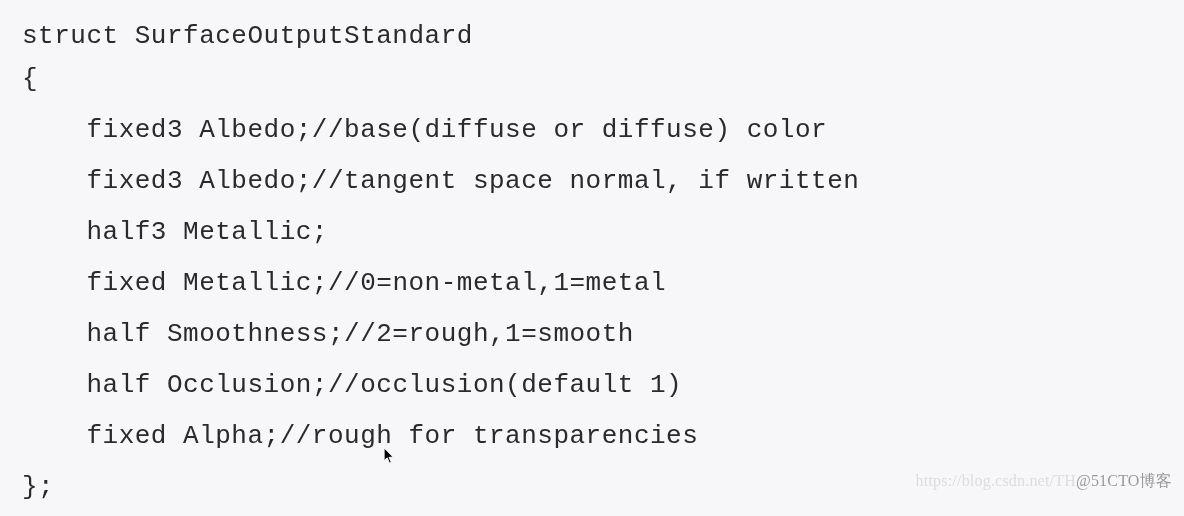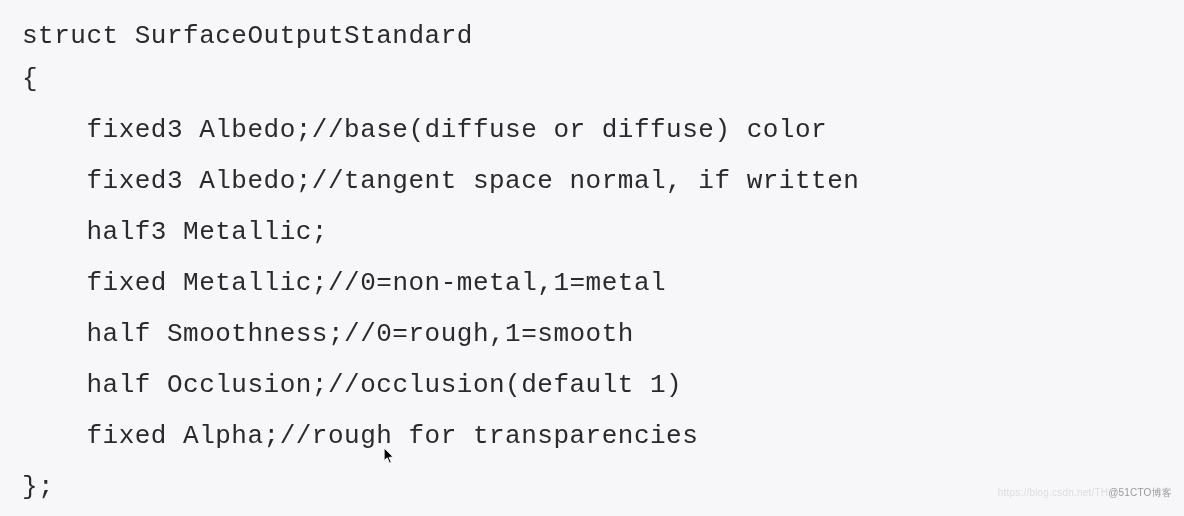--- a/index.html
+++ b/index.html
@@ -24,43 +24,43 @@
     letter-spacing: 0.5px;
   }
   pre.code .first-line {
     display: block;
     padding-top: 10px;
     line-height: 36px;
   }
   .watermark {
     position: absolute;
     right: 12px;
-    bottom: 16px;
-    font-family: Liberation Sans, sans-serif;
-    font-size: 10px;
+    bottom: 24px;
+    font-family: Liberation Serif, serif;
+    font-size: 16px;
     color: rgba(120,120,120,0.35);
     letter-spacing: 0.2px;
     user-select: none;
   }
   .cursor {
     position: absolute;
     width: 11px;
     height: 17px;
     pointer-events: none;
   }
 </style>
 </head>
 <body>
 
 <pre class="code"><span class="first-line">struct SurfaceOutputStandard</span><span>{</span>
 <span><span>    </span><span>fixed3 Albedo;</span><span>//base(diffuse or diffuse) color</span></span>
 <span><span>    </span><span>fixed3 Albedo;</span><span>//tangent space normal, if written</span></span>
 <span><span>    </span><span>half3 Metallic;</span><span></span></span>
 <span><span>    </span><span>fixed Metallic;</span><span>//0=non-metal,1=metal</span></span>
-<span><span>    </span><span>half Smoothness;</span><span>//0=rough,1=smooth</span></span>
+<span><span>    </span><span>half Smoothness;</span><span>//2=rough,1=smooth</span></span>
 <span><span>    </span><span>half Occlusion;</span><span>//occlusion(default 1)</span></span>
 <span><span>    </span><span>fixed Alpha;</span><span>//rough for transparencies</span></span>
 <span>};</span></pre>
 
 <div class="watermark">
   <span style="opacity:0.6">https://blog.csdn.net/TH</span><span style="color:rgba(90,90,90,0.6)">@51CTO博客</span>
 </div>
 
 <svg class="cursor" viewBox="0 0 12 19" style="left:384px;top:448px;">
   <path d="M0,0 L0,14 L3.5,11 L6,17 L8,16 L5.5,10.5 L10,10 Z" fill="#000" stroke="#fff" stroke-width="1"></path>

